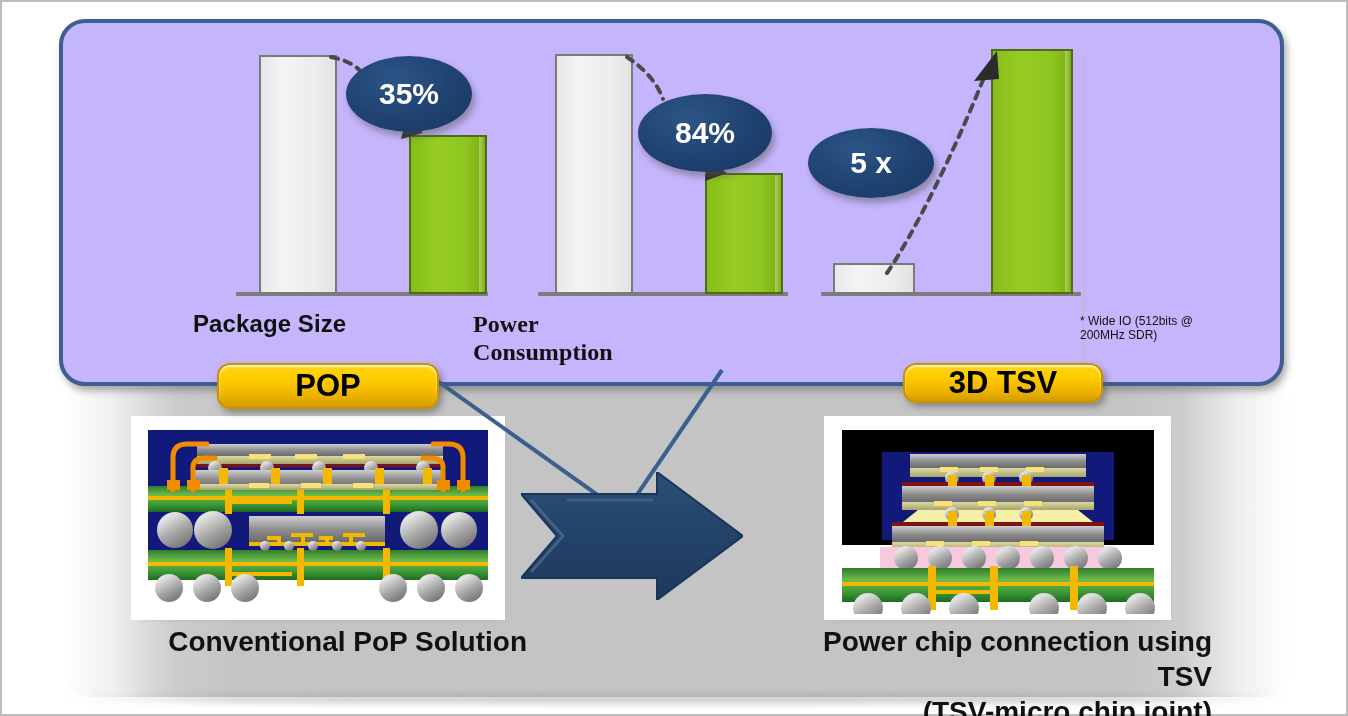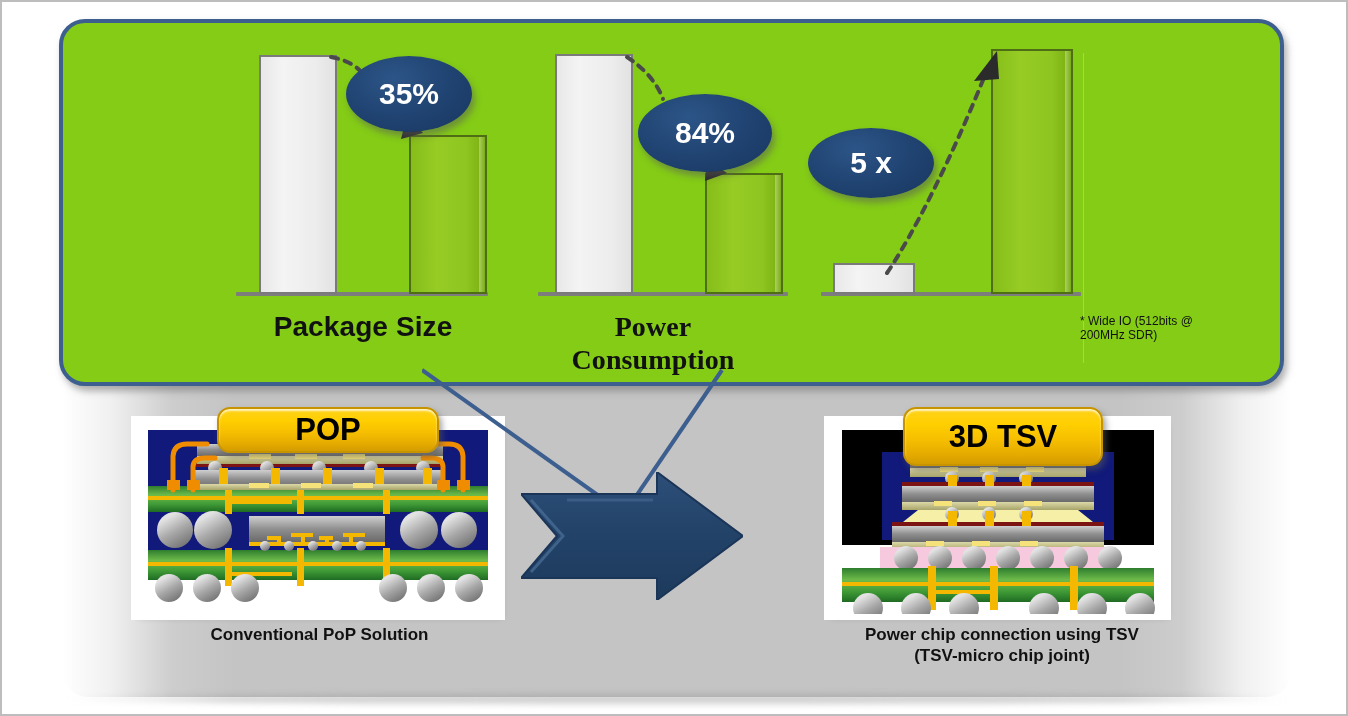--- a/index.html
+++ b/index.html
@@ -27,21 +27,21 @@
   .gray-panel:after{
     content:"";position:absolute;left:0;right:0;bottom:-7px;height:10px;
     background:linear-gradient(to right, rgba(150,150,150,0) 0%, rgba(150,150,150,.45) 14%, rgba(150,150,150,.45) 86%, rgba(150,150,150,0) 100%);
     filter:blur(3px);border-radius:50%;
   }
 
   
   .chart-frame{
     position:absolute;left:57px;top:17px;width:1225px;height:367px;
     box-sizing:border-box;
-    border:4px solid #3d5f8f;border-radius:26px;background:#84cc16;
+    border:4px solid #3d5f8f;border-radius:26px;background:#c4b5fd;
     box-shadow:3px 5px 7px rgba(110,110,110,.55);
   }
 
   .chart-inner{position:absolute;inset:0;}
 
   
   .group{position:absolute;top:0;height:367px;}
   .baseline{position:absolute;height:4px;background:#7d7d7d;border-radius:1px;}
   .bar{position:absolute;box-sizing:border-box;}
   .bar.gray{
@@ -51,22 +51,22 @@
   .bar.green{
     background:linear-gradient(to right,#86bd19 0%,#96cc24 35%,#8ec520 75%,#79ad10 100%);
     border:2px solid #4f6d14;
   }
   .bar.green:after{
     content:"";position:absolute;right:0;top:0;bottom:0;width:6px;
     background:linear-gradient(to right,rgba(255,255,255,.35),rgba(255,255,255,0));
   }
 
   .cat-label{
-    position:absolute;text-align:center;
-    font-size:28px;font-weight:bold;color:#111;line-height:1.18;
+    position:absolute;
+    font-size:24px;font-weight:bold;color:#111;line-height:1.18;
     letter-spacing:.1px;
   }
 
   
   .badge{
     position:absolute;border-radius:50%;
     background:radial-gradient(ellipse at 38% 30%, #2c5587 0%, #1f4270 55%, #1a3660 100%);
     color:#fff;font-size:30px;font-weight:bold;
     display:flex;align-items:center;justify-content:center;
     box-shadow:3px 5px 6px rgba(90,90,90,.5);
@@ -85,33 +85,32 @@
   
   .pill{
     position:absolute;box-sizing:border-box;
     border-radius:13px;
     background:linear-gradient(to bottom,#ffd21a 0%,#ffcf00 28%,#f6bf00 55%,#e3a900 85%,#d39c00 100%);
     border:2px solid #c79400;
     display:flex;align-items:center;justify-content:center;
     font-size:31px;font-weight:bold;color:#000;
     box-shadow:3px 4px 6px rgba(90,90,90,.55), inset 0 2px 2px rgba(255,255,255,.75);
     z-index:9;
-    margin-top:44px;
   }
 
   
   .xsec{
     position:absolute;background:#ffffff;border:1px solid #ffffff;
     box-shadow:0 0 0 5px #ffffff, 2px 3px 5px rgba(110,110,110,.4);
     overflow:hidden;
   }
 
   .caption{
-    position:absolute;text-align:center;
-    font-size:17px;font-weight:bold;color:#111;line-height:1.25;
+    position:absolute;text-align:right;
+    font-size:28px;font-weight:bold;color:#111;line-height:1.25;
   }
 
   
   .vlines{position:absolute;left:420px;top:366px;width:420px;height:160px;z-index:6;}
   .bigarrow{position:absolute;left:519px;top:470px;width:222px;height:128px;z-index:7;}
 </style>
 </head>
 <body>
 
 <div id="root">
@@ -338,21 +337,21 @@
           <circle cx="332" cy="166" r="14"></circle>
       </g>
       <rect x="0" y="180" width="362" height="12" fill="#ffffff"></rect>
     </svg>
   </div>
 
   <div class="caption" style="left:110px;top:622px;width:415px;">
     <div>Conventional PoP Solution</div>
   </div>
 
-  <div class="pill" style="left:901px;top:361px;width:200px;height:59px;">
+  <div class="pill" style="left:901px;top:361px;width:200px;height:40px;">
     <span>3D TSV</span>
   </div>
 
   <div class="xsec" style="left:827px;top:419px;width:335px;height:192px;">
     <svg width="335" height="192" viewBox="0 0 335 192">
       <defs>
         <linearGradient id="grn2" x1="0" y1="0" x2="0" y2="1">
           <stop offset="0%" stop-color="#2e7d2e"></stop>
             <stop offset="35%" stop-color="#6ebb4a"></stop>
           <stop offset="70%" stop-color="#3f9a36"></stop>

